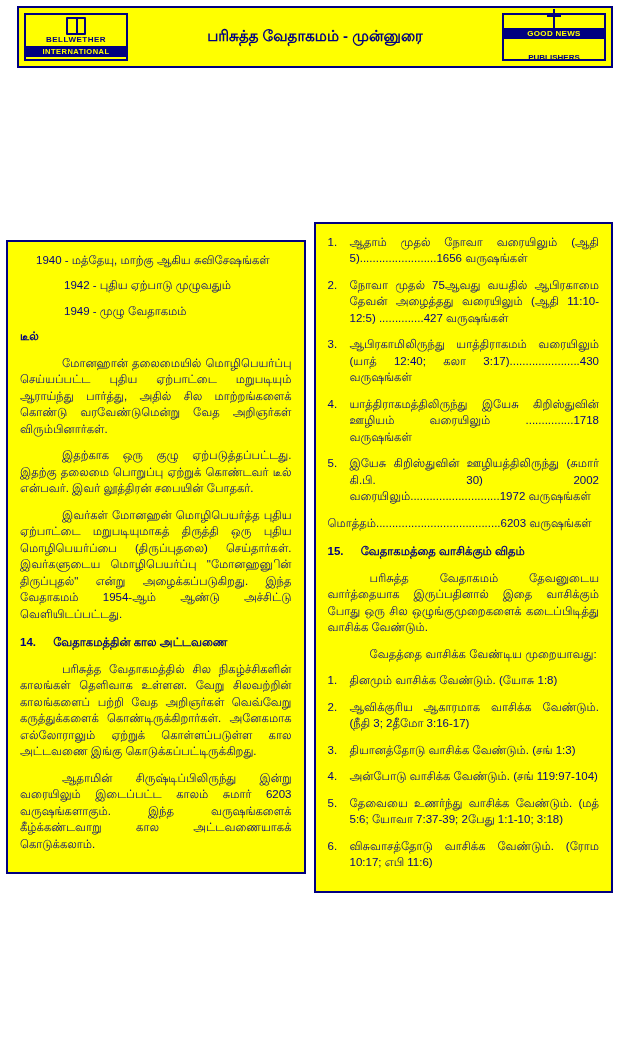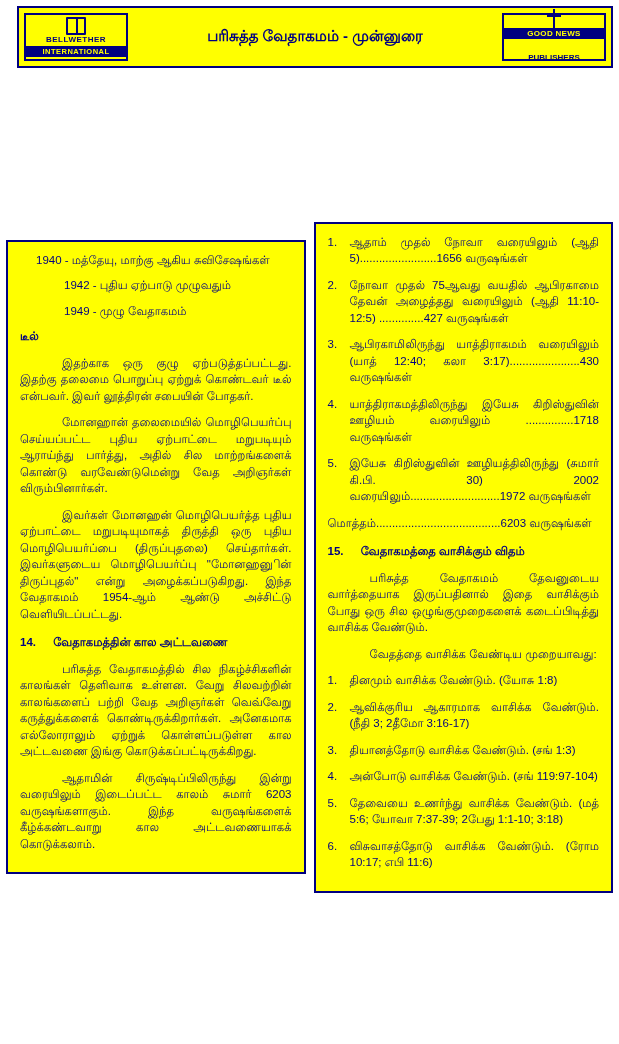--- a/index.html
+++ b/index.html
@@ -261,22 +261,22 @@
   <div class="body-wrap">
 
     <div class="col tamil">
 
       <div class="year-line">1940 - மத்தேயு, மாற்கு ஆகிய சுவிசேஷங்கள்</div>
       <div class="year-line sub">1942 - புதிய ஏற்பாடு முழுவதும்</div>
       <div class="year-line sub">1949 - முழு வேதாகமம்</div>
 
       <div class="head">டீல்</div>
 
+      <p class="para">மோனஹான் தலைமையில் மொழிபெயர்ப்பு செய்யப்பட்ட புதிய ஏற்பாட்டை மறுபடியும் ஆராய்ந்து பார்த்து, அதில் சில மாற்றங்களைக் கொண்டு வரவேண்டுமென்று வேத அறிஞர்கள் விரும்பினார்கள்.</p>
       <p class="para">இதற்காக ஒரு குழு ஏற்படுத்தப்பட்டது. இதற்கு தலைமை பொறுப்பு ஏற்றுக் கொண்டவர் டீல் என்பவர். இவர் லூத்திரன் சபையின் போதகர்.</p>
-      <p class="para">மோனஹான் தலைமையில் மொழிபெயர்ப்பு செய்யப்பட்ட புதிய ஏற்பாட்டை மறுபடியும் ஆராய்ந்து பார்த்து, அதில் சில மாற்றங்களைக் கொண்டு வரவேண்டுமென்று வேத அறிஞர்கள் விரும்பினார்கள்.</p>
       <p class="para">இவர்கள் மோனஹன் மொழிபெயர்த்த புதிய ஏற்பாட்டை மறுபடியுமாகத் திருத்தி ஒரு புதிய மொழிபெயர்ப்பை (திருப்புதலை) செய்தார்கள். இவர்களுடைய மொழிபெயர்ப்பு "மோனஹனுின் திருப்புதல்" என்று அழைக்கப்படுகிறது. இந்த வேதாகமம் 1954-ஆம் ஆண்டு அச்சிட்டு வெளியிடப்பட்டது.</p>
 
       <div class="section-head">
         <span class="num">14.</span>
         <span>வேதாகமத்தின் கால அட்டவணை</span>
       </div>
 
       <p class="para">பரிசுத்த வேதாகமத்தில் சில நிகழ்ச்சிகளின் காலங்கள் தெளிவாக உள்ளன. வேறு சிலவற்றின் காலங்களைப் பற்றி வேத அறிஞர்கள் வெவ்வேறு கருத்துக்களைக் கொண்டிருக்கிறார்கள். அனேகமாக எல்லோராலும் ஏற்றுக் கொள்ளப்படுள்ள கால அட்டவணை இங்கு கொடுக்கப்பட்டிருக்கிறது.</p>
       <p class="para">ஆதாமின் சிருஷ்டிப்பிலிருந்து இன்று வரையிலும் இடைப்பட்ட காலம் சுமார் 6203 வருஷங்களாகும். இந்த வருஷங்களைக் கீழ்க்கண்டவாறு கால அட்டவணையாகக் கொடுக்கலாம்.</p>
 

